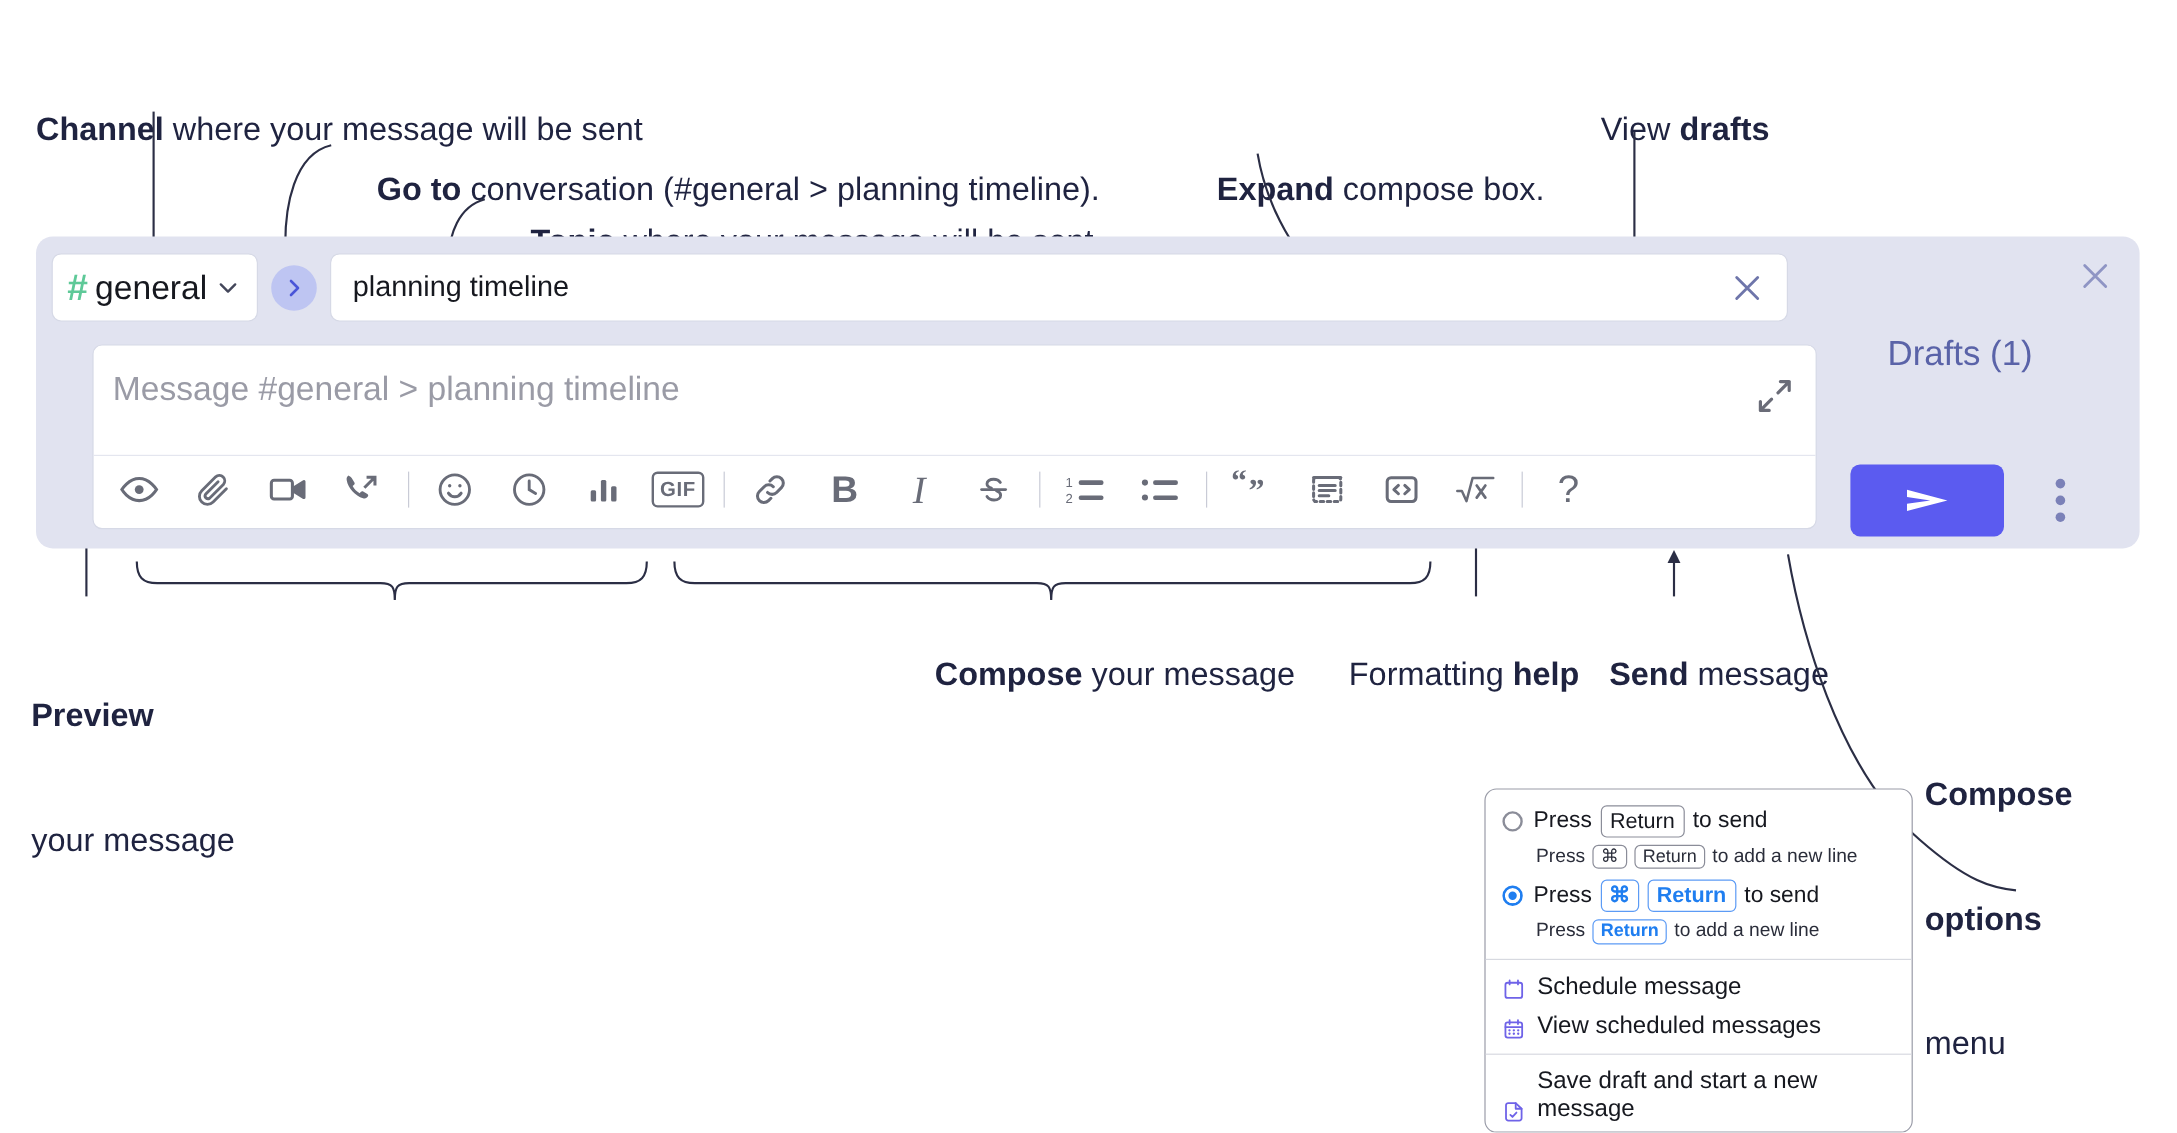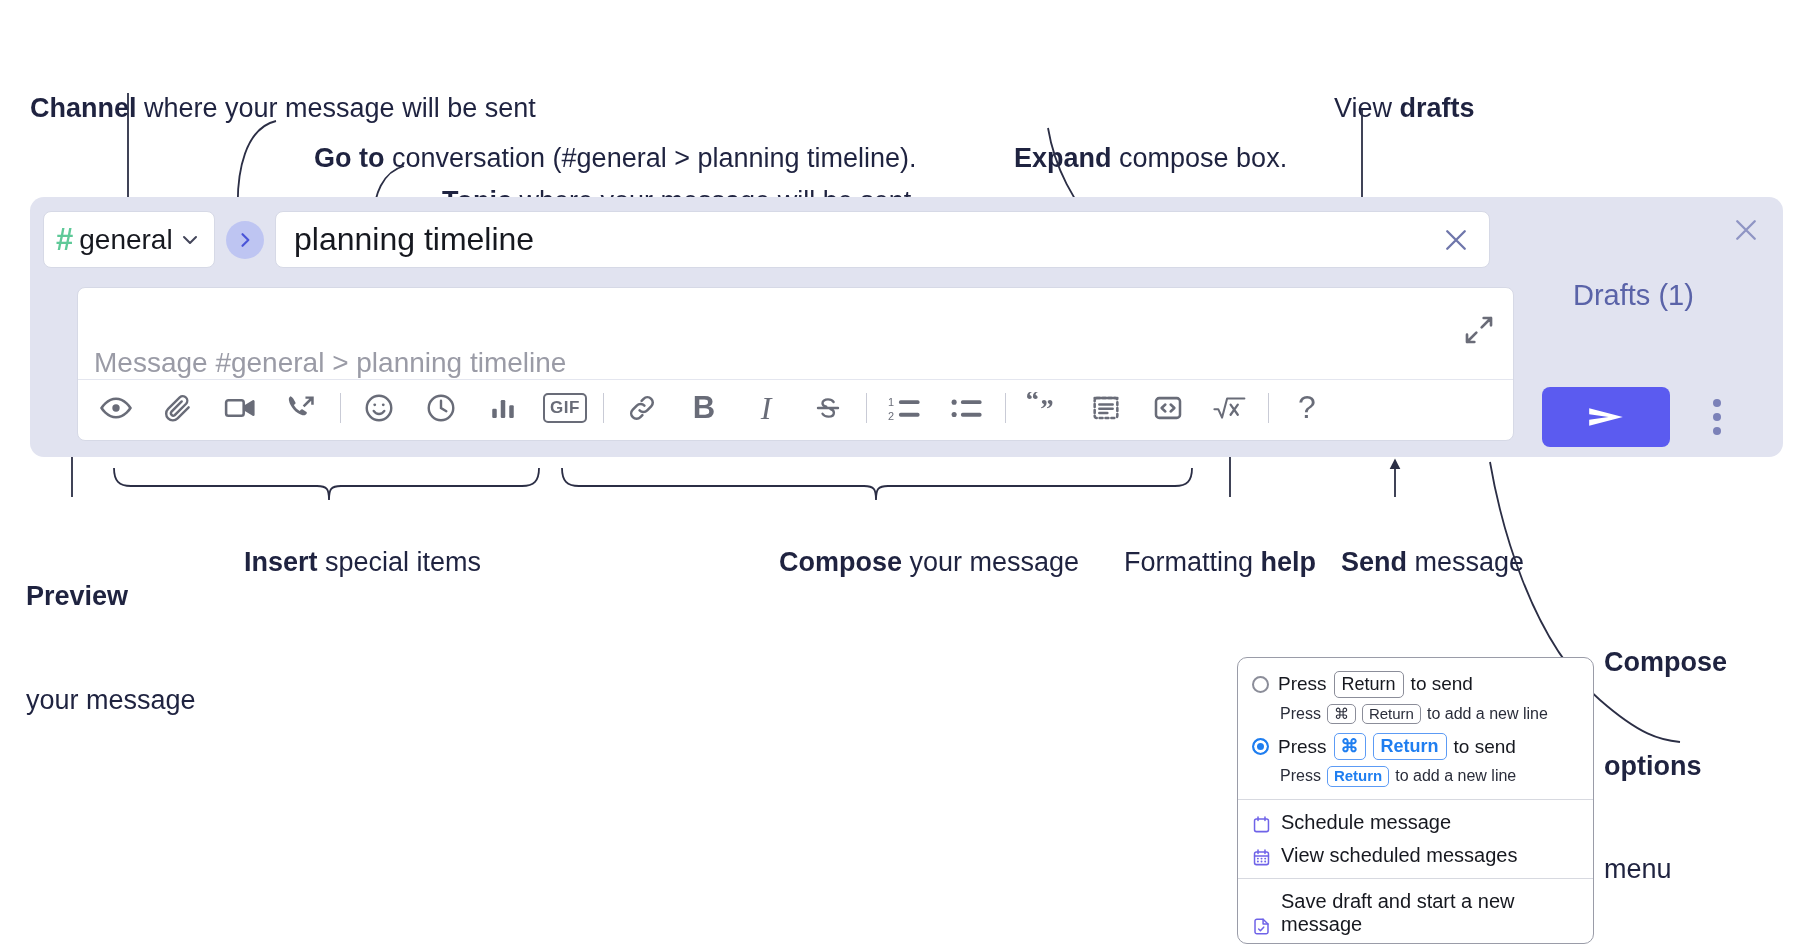--- a/index.html
+++ b/index.html
@@ -101,21 +101,21 @@
   .topic-field {
     width: 1215px; height: 57px;
     background: #ffffff;
     border: 1px solid #d6d9e6;
     border-radius: 8px;
     display: flex; align-items: center;
     padding: 0 14px 0 18px;
   }
   .topic-value {
     flex: 1;
-    font-size: 32px;
+    font-size: 24px;
     color: #16181f;
   }
   .topic-clear {
     width: 38px; height: 38px;
     display:flex; align-items:center; justify-content:center;
     color: #6f76ab;
     cursor: pointer;
   }
 
   
@@ -125,21 +125,21 @@
     width: 1437px;
     height: 154px;
     background: #ffffff;
     border: 1px solid #d6d9e6;
     border-radius: 8px;
   }
   .msg-input-area {
     position: relative;
     height: 92px;
     border-bottom: 1px solid #e4e6ef;
-    display: flex; align-items: flex-end;
+    display: flex; align-items: flex-start;
   }
   .msg-placeholder {
     font-size: 28px;
     color: #9a9ba6;
     padding: 20px 0 0 16px;
   }
   .expand-icon {
     position: absolute;
     right: 18px; top: 26px;
     width: 32px; height: 32px;
@@ -303,23 +303,20 @@
     <div><span>View </span><b>drafts</b></div>
     <div><i>1 draft for</i></div>
     <div><i>this conversation</i></div>
   </div>
 
   <div class="anno" style="left:26px; top:510px;">
     <div><b>Preview</b></div>
     <div><span>your message</span></div>
   </div>
 
-  <div class="anno" style="left:214px; top:510px;">
-    <b>Insert</b><span> special items</span>
-  </div>
 
   <div class="anno" style="left:749px; top:510px;">
     <b>Compose</b><span> your message</span>
   </div>
 
   <div class="anno" style="left:1094px; top:510px;">
     <span>Formatting </span><b>help</b>
   </div>
 
   <div class="anno" style="left:1311px; top:510px;">

